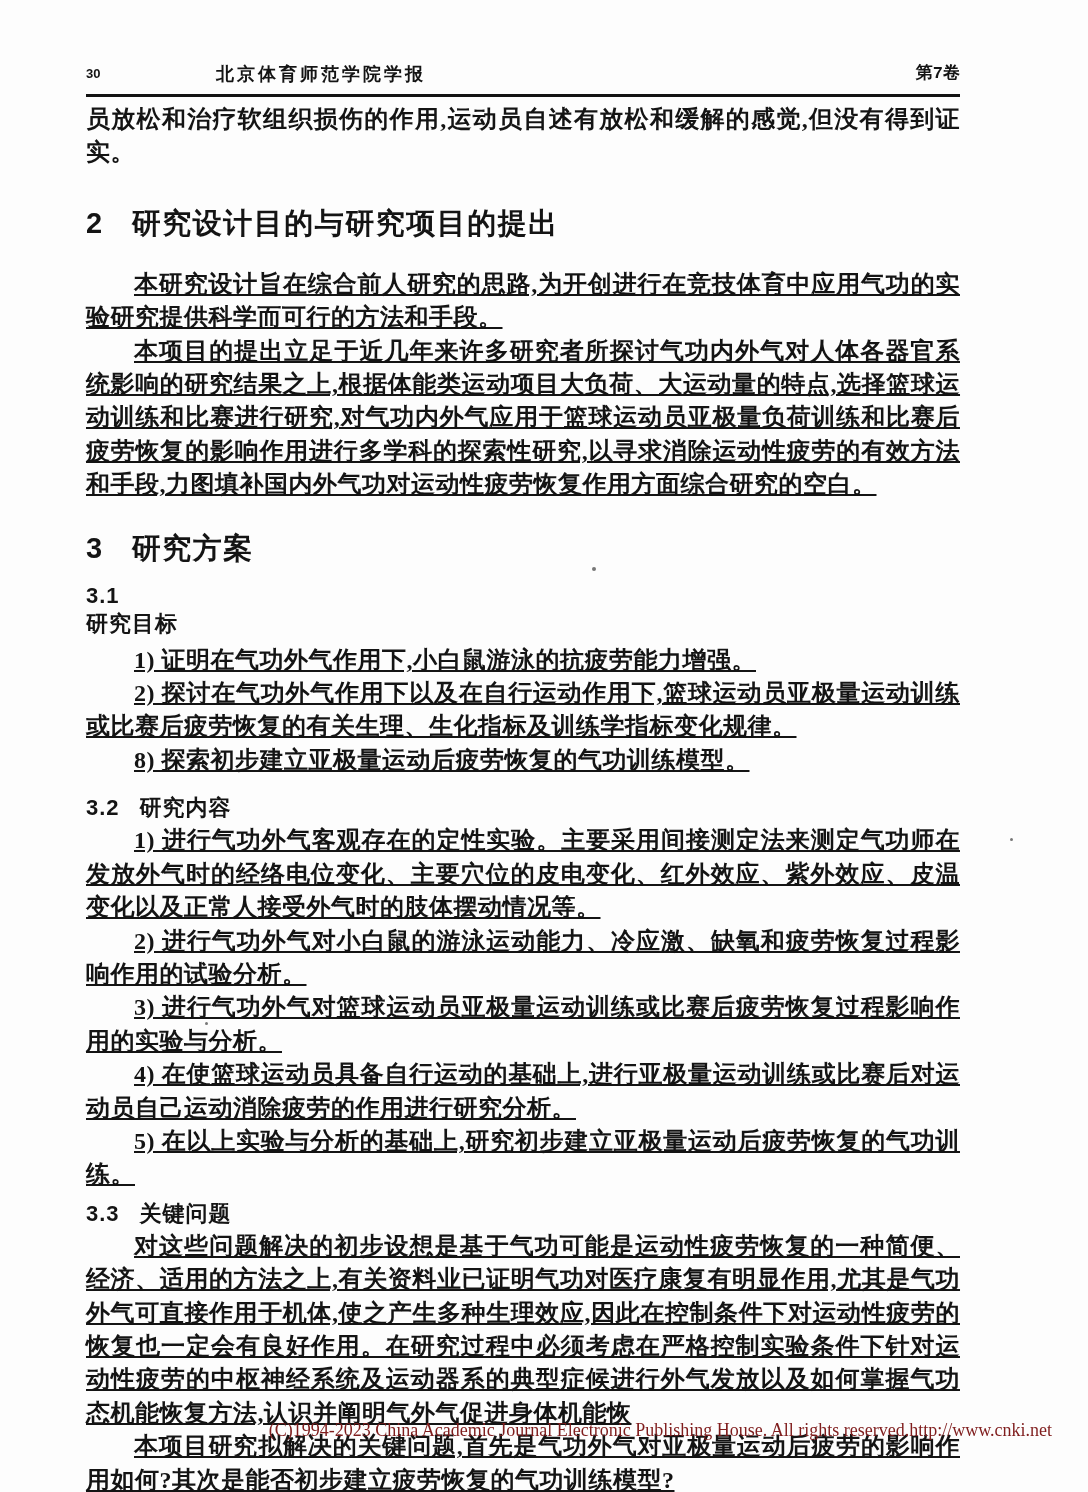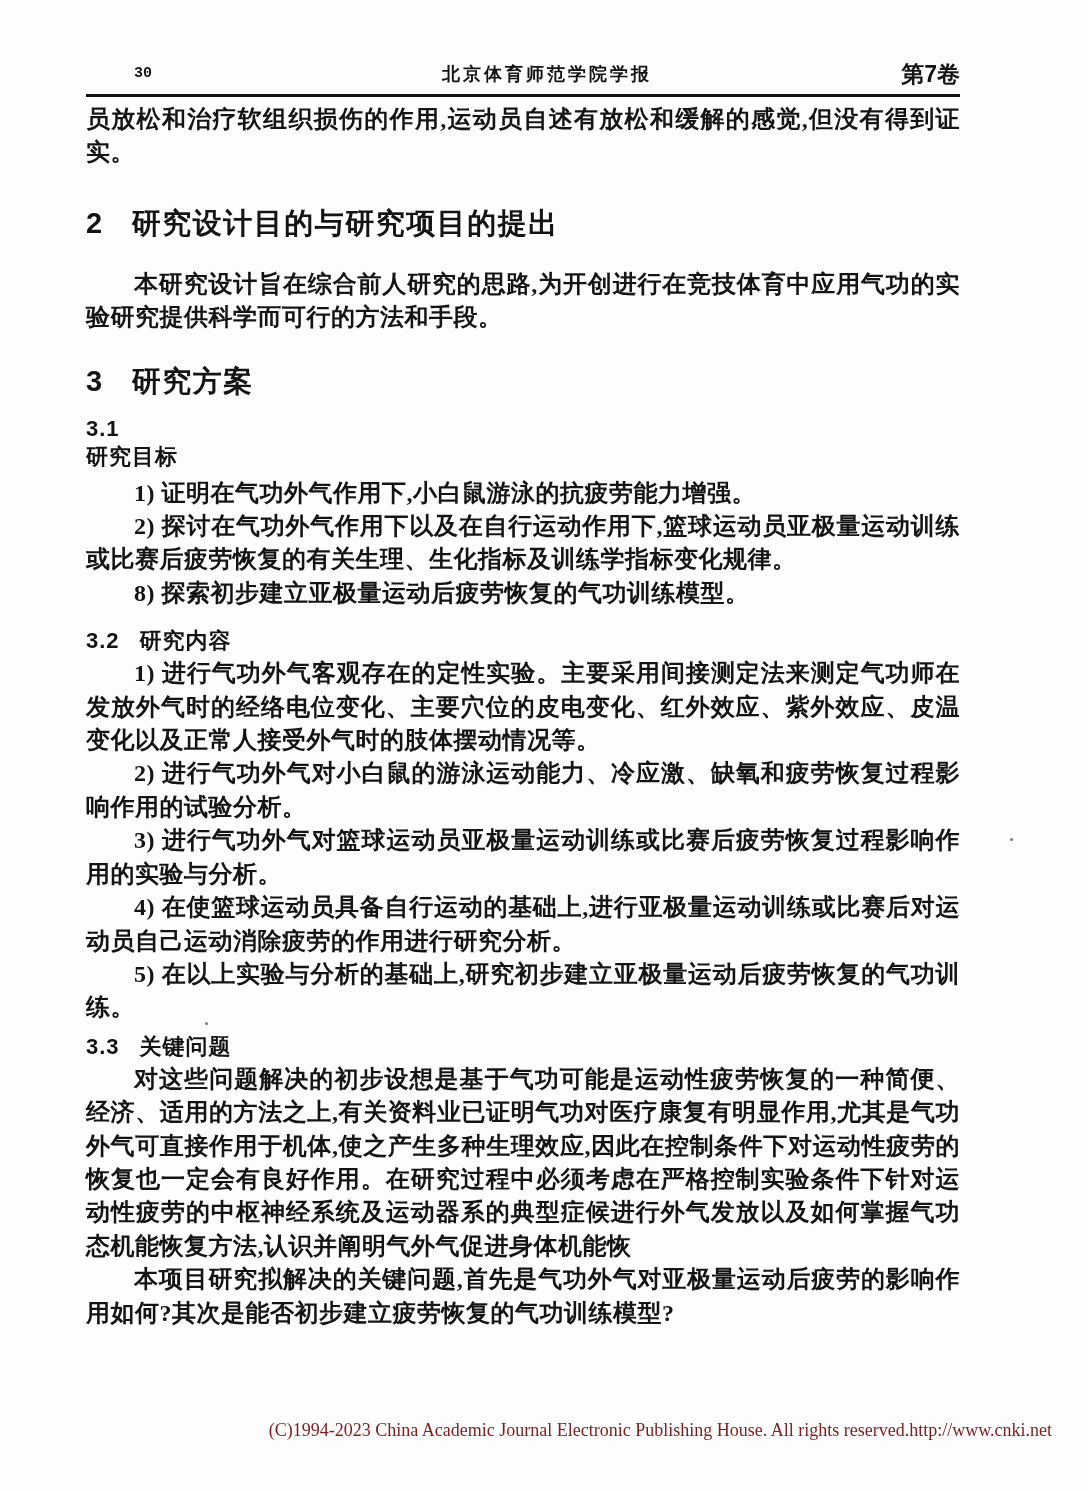--- a/index.html
+++ b/index.html
@@ -18,51 +18,49 @@
   }
   
   .page-header {
     display: flex;
     align-items: flex-end;
     line-height: 24px;
     font-weight: 700;
   }
   .page-num {
     width: 130px;
-    font-size: 15px;
-    font-family: Liberation Mono, monospace;
-    margin-left: 48px;
+    font-size: 13px;
+    font-family: Liberation Sans, sans-serif;
   }
   .journal-title {
     flex: 1;
-    text-align: center;
     font-size: 18px;
     letter-spacing: 3px;
     font-family: "Liberation Sans", "DejaVu Sans", sans-serif;
   }
   .volume {
     width: 130px;
     text-align: right;
-    font-size: 23px;
-    font-family: Liberation Sans, sans-serif;
+    font-size: 17px;
+    font-family: Liberation Mono, monospace;
   }
   .header-rule {
     margin-top: 8px;
     height: 3px;
     background: #121212;
   }
   
   .body {
     font-size: 24px;
     line-height: 33.4px;
     text-align: justify;
     font-weight: 600;
     letter-spacing: 0.5px;
   }
-  .indent { text-indent: 2em; }
+  .indent { text-indent: 2em; text-decoration: underline; }
   .continuation { margin-top: 6px; }
   
   .sec-h {
     font-family: "Liberation Sans", "DejaVu Sans", sans-serif;
     font-size: 29px;
     font-weight: 700;
     letter-spacing: 1.5px;
     line-height: 36px;
     display: flex;
     align-items: baseline;
@@ -123,20 +121,21 @@
 
   <div class="header-rule"></div>
 
   <p class="body continuation">员放松和治疗软组织损伤的作用,运动员自述有放松和缓解的感觉,但没有得到证实。</p>
 
   <h1 class="sec-h h-s2">
     <span class="sec-num">2</span>
     <span class="sec-title">研究设计目的与研究项目的提出</span>
   </h1>
   <p class="body indent p-after-h">本研究设计旨在综合前人研究的思路,为开创进行在竞技体育中应用气功的实验研究提供科学而可行的方法和手段。</p>
+  <p class="body indent">本项目的提出立足于近几年来许多研究者所探讨气功内外气对人体各器官系统影响的研究结果之上,根据体能类运动项目大负荷、大运动量的特点,选择篮球运动训练和比赛进行研究,对气功内外气应用于篮球运动员亚极量负荷训练和比赛后疲劳恢复的影响作用进行多学科的探索性研究,以寻求消除运动性疲劳的有效方法和手段,力图填补国内外气功对运动性疲劳恢复作用方面综合研究的空白。</p>
 
   <h1 class="sec-h h-s3">
     <span class="sec-num">3</span>
     <span class="sec-title">研究方案</span>
   </h1>
 
   <h2 class="sub-h h-31">
     <span class="sub-num">3.1</span>
     <span class="sub-title">研究目标</span>
   </h2>

